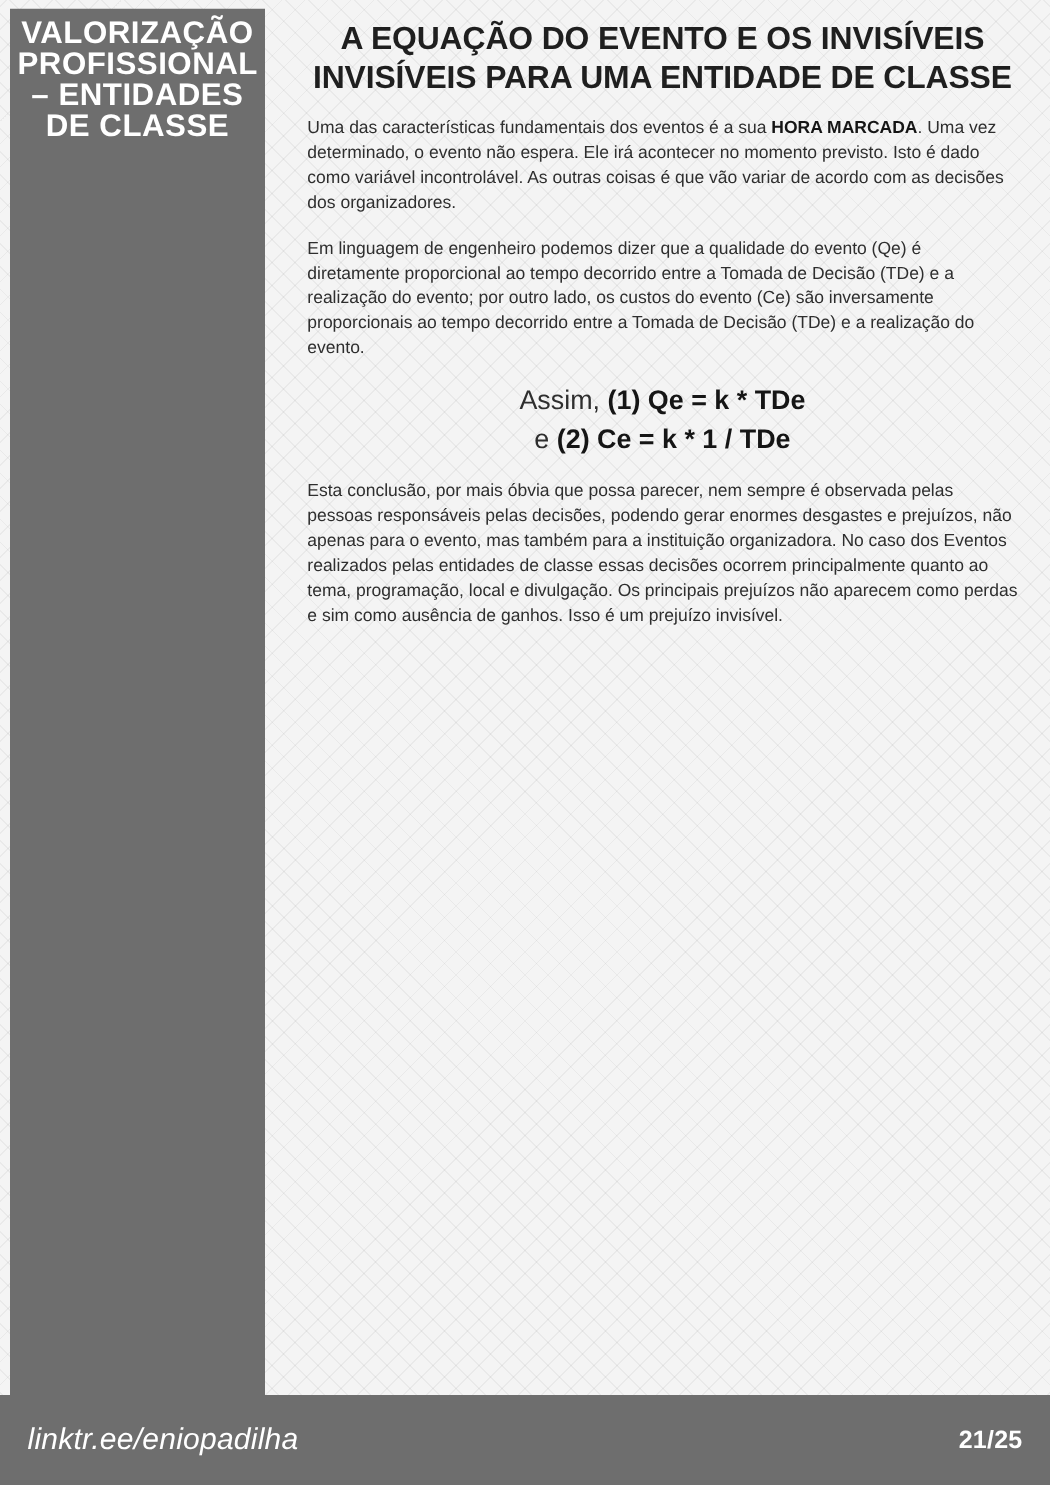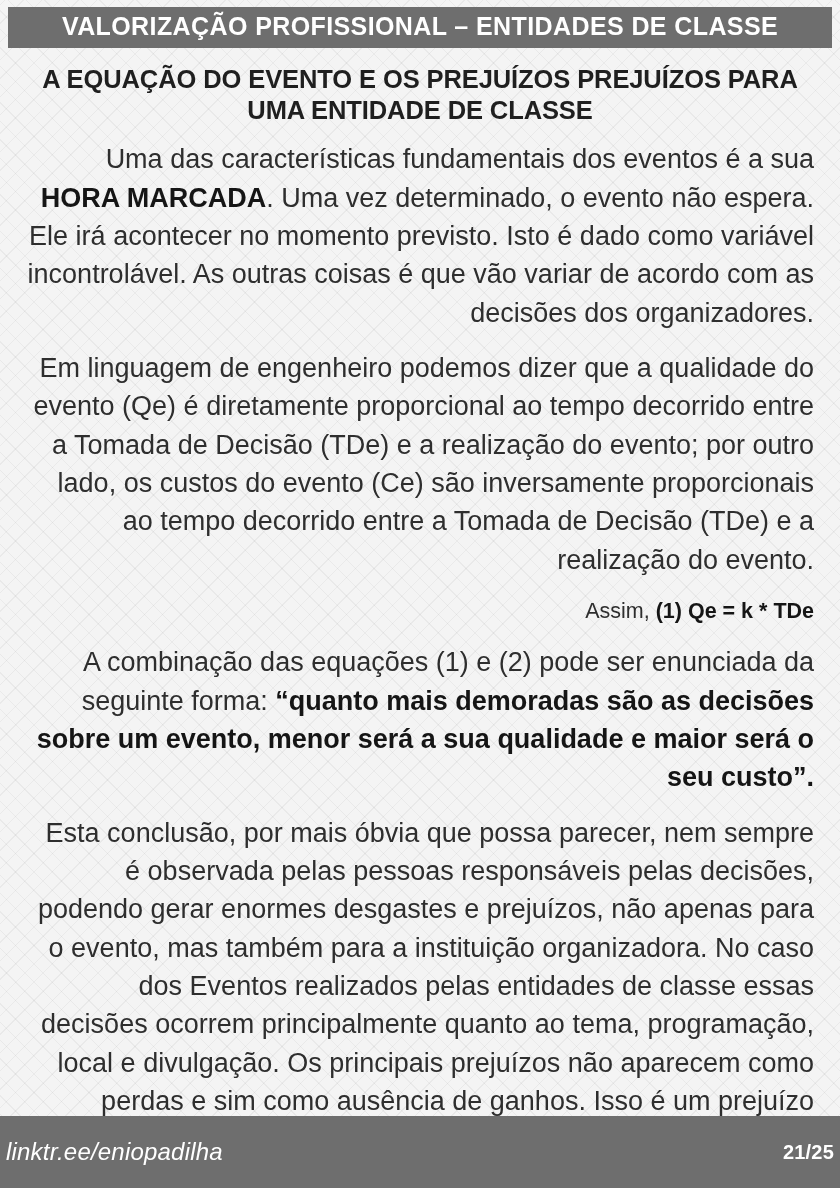--- a/index.html
+++ b/index.html
@@ -16,21 +16,21 @@
   .slide {
     position: relative;
     width: 840px;
     height: 1188px;
     box-sizing: border-box;
     background-color: #f4f4f4;
     background-image:
       repeating-linear-gradient(45deg, rgba(0,0,0,0.045) 0px, rgba(0,0,0,0.045) 1px, rgba(0,0,0,0) 1px, rgba(0,0,0,0) 13px),
       repeating-linear-gradient(-45deg, rgba(0,0,0,0.045) 0px, rgba(0,0,0,0.045) 1px, rgba(0,0,0,0) 1px, rgba(0,0,0,0) 13px);
     display: flex;
-    flex-direction: column;
+    flex-direction: row;
   }
   
   .banner {
     margin: 7px 8px 0 8px;
     background: #6e6e6e;
     color: #ffffff;
     text-align: center;
     font-size: 25px;
     font-weight: bold;
     letter-spacing: 0.4px;
@@ -47,28 +47,28 @@
   .title {
     text-align: center;
     font-size: 25.5px;
     font-weight: bold;
     line-height: 1.22;
     color: #1f1f1f;
     margin: 2px 8px 14px 8px;
     letter-spacing: -0.1px;
   }
   .para {
-    text-align: right;
-    font-size: 27px;
+    text-align: left;
+    font-size: 14px;
     line-height: 1.42;
     margin: 0 4px 17px 4px;
     color: #2e2e2e;
   }
   .eq {
-    text-align: right;
+    text-align: center;
     font-size: 21.5px;
     line-height: 1.42;
     margin: 0 4px 17px 4px;
     color: #2e2e2e;
   }
   .eq .line2 {
     display: block;
   }
   b, strong {
     font-weight: bold;
@@ -79,21 +79,21 @@
     position: absolute;
     left: 0;
     right: 0;
     bottom: 0;
     height: 72px;
     background: #6e6e6e;
     color: #ffffff;
     display: flex;
     align-items: center;
     justify-content: space-between;
-    padding: 0 6px;
+    padding: 0 22px;
     box-sizing: border-box;
   }
   .footer-left {
     font-style: italic;
     font-size: 24px;
     letter-spacing: 0.2px;
   }
   .footer-right {
     font-weight: bold;
     font-size: 20px;
@@ -105,34 +105,36 @@
 </style>
 </head>
 <body>
 
 <div class="slide">
 
   <div class="banner">VALORIZAÇÃO PROFISSIONAL – ENTIDADES DE CLASSE</div>
 
   <div class="content">
 
-    <div class="title">A EQUAÇÃO DO EVENTO E OS PREJUÍZOS PREJUÍZOS PARA UMA ENTIDADE DE CLASSE</div>
+    <div class="title">A EQUAÇÃO DO EVENTO E OS INVISÍVEIS INVISÍVEIS PARA UMA ENTIDADE DE CLASSE</div>
 
     <p class="para"><span>Uma das características fundamentais dos eventos é a sua </span><b>HORA MARCADA</b><span>. Uma vez determinado, o evento não espera. Ele irá acontecer no momento previsto. Isto é dado como variável incontrolável. As outras coisas é que vão variar de acordo com as decisões dos organizadores.</span></p>
 
 
     <p class="para"><span>Em linguagem de engenheiro podemos dizer que a qualidade do evento (Qe) é diretamente proporcional ao tempo decorrido entre a Tomada de Decisão (TDe) e a realização do evento; por outro lado, os custos do evento (Ce) são inversamente proporcionais ao tempo decorrido entre a Tomada de Decisão (TDe) e a realização do evento.</span></p>
 
     <div class="eq">
       <span>
         <span>Assim, </span><b>(1) Qe = k * TDe</b>
       </span>
+      <span class="line2">
+        <span>e </span><b>(2) Ce = k * 1 / TDe</b>
+      </span>
     </div>
 
-    <p class="para"><span>A combinação das equações (1) e (2) pode ser enunciada da seguinte forma: </span><b>“quanto mais demoradas são as decisões sobre um evento, menor será a sua qualidade e maior será o seu custo”.</b></p>
 
     <p class="para"><span>Esta conclusão, por mais óbvia que possa parecer, nem sempre é observada pelas pessoas responsáveis pelas decisões, podendo gerar enormes desgastes e prejuízos, não apenas para o evento, mas também para a instituição organizadora. No caso dos Eventos realizados pelas entidades de classe essas decisões ocorrem principalmente quanto ao tema, programação, local e divulgação. Os principais prejuízos não aparecem como perdas e sim como ausência de ganhos. Isso é um prejuízo invisível.</span></p>
 
   </div>
 
   <div class="spacer"></div>
 
   <div class="footer">
     <div class="footer-left">linktr.ee/eniopadilha</div>
     <div class="footer-right">21/25</div>

